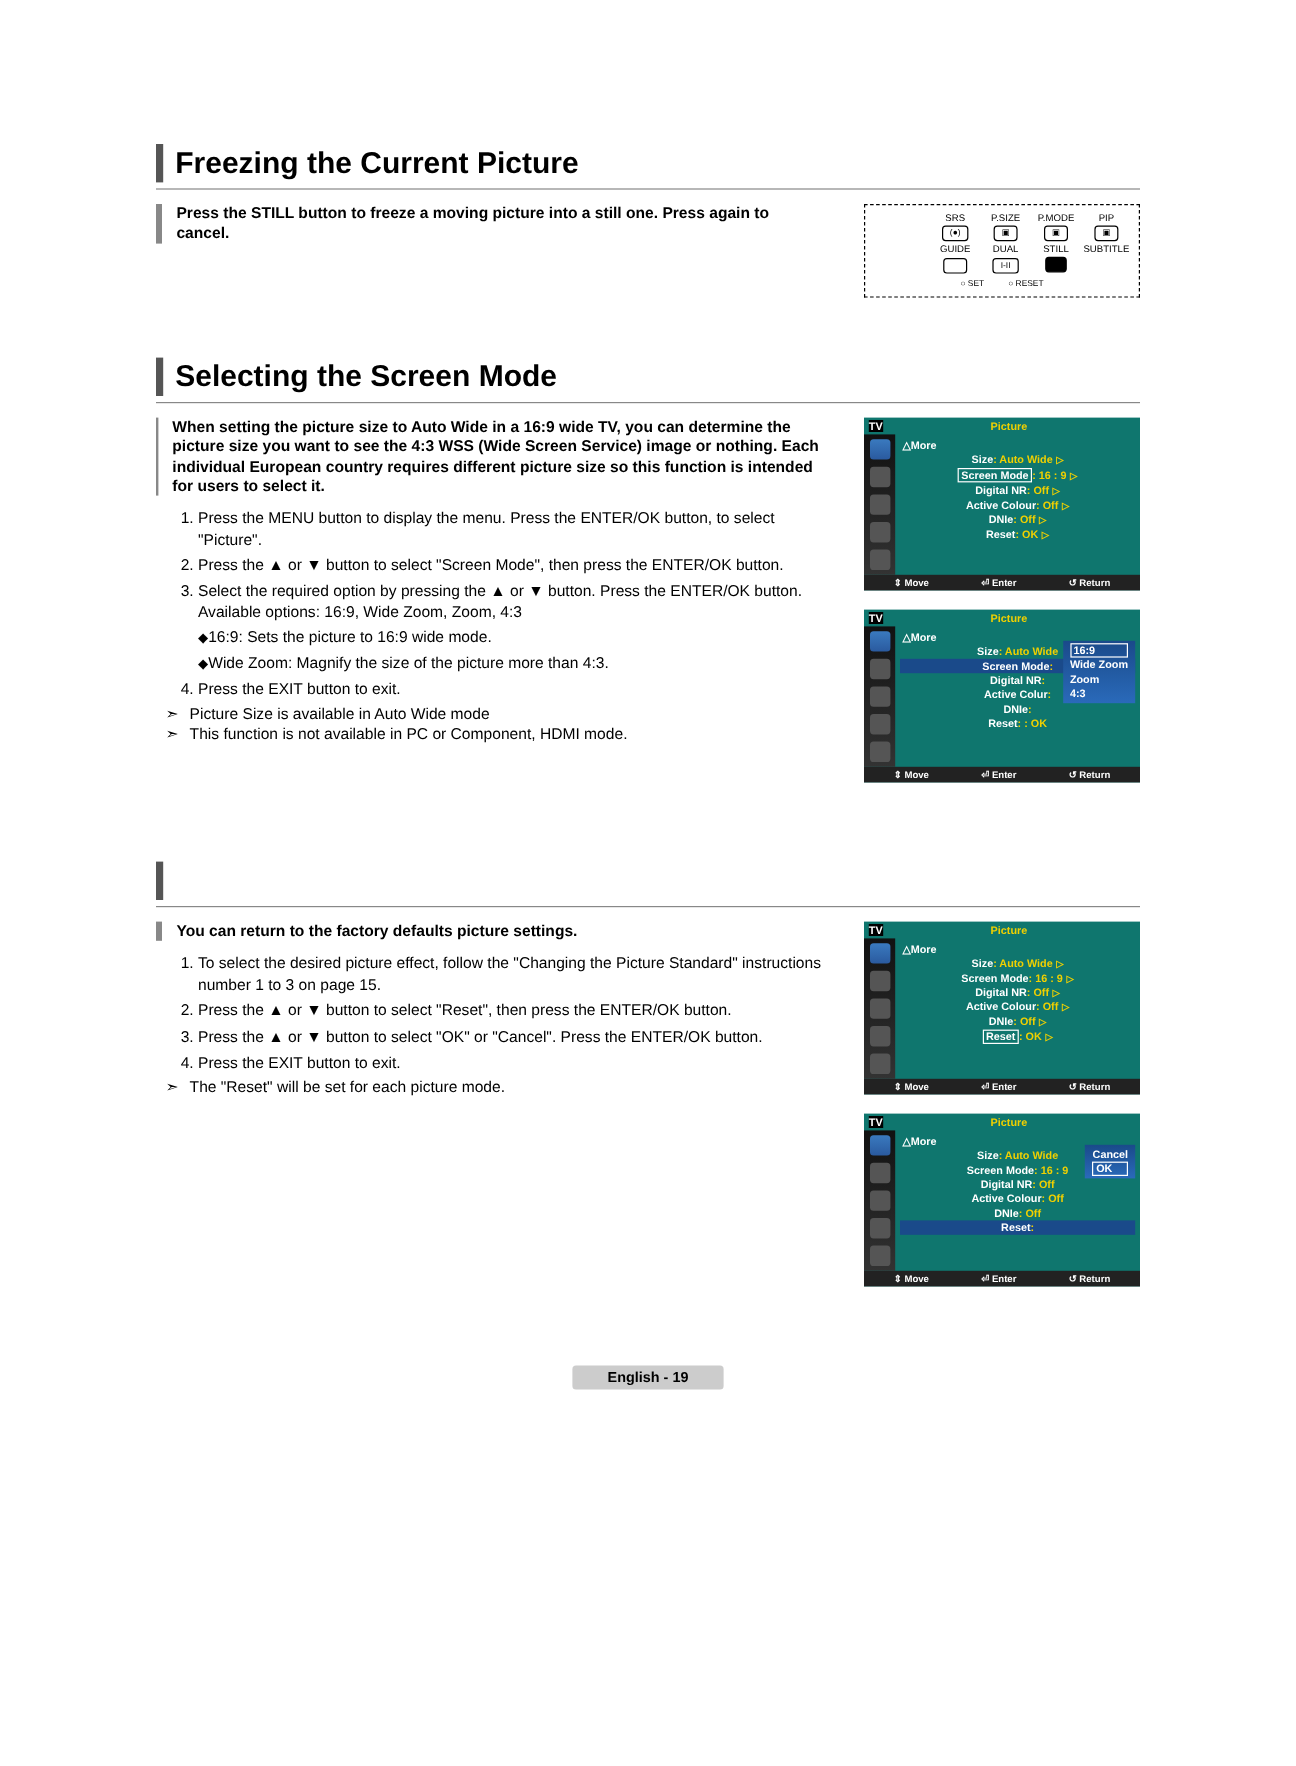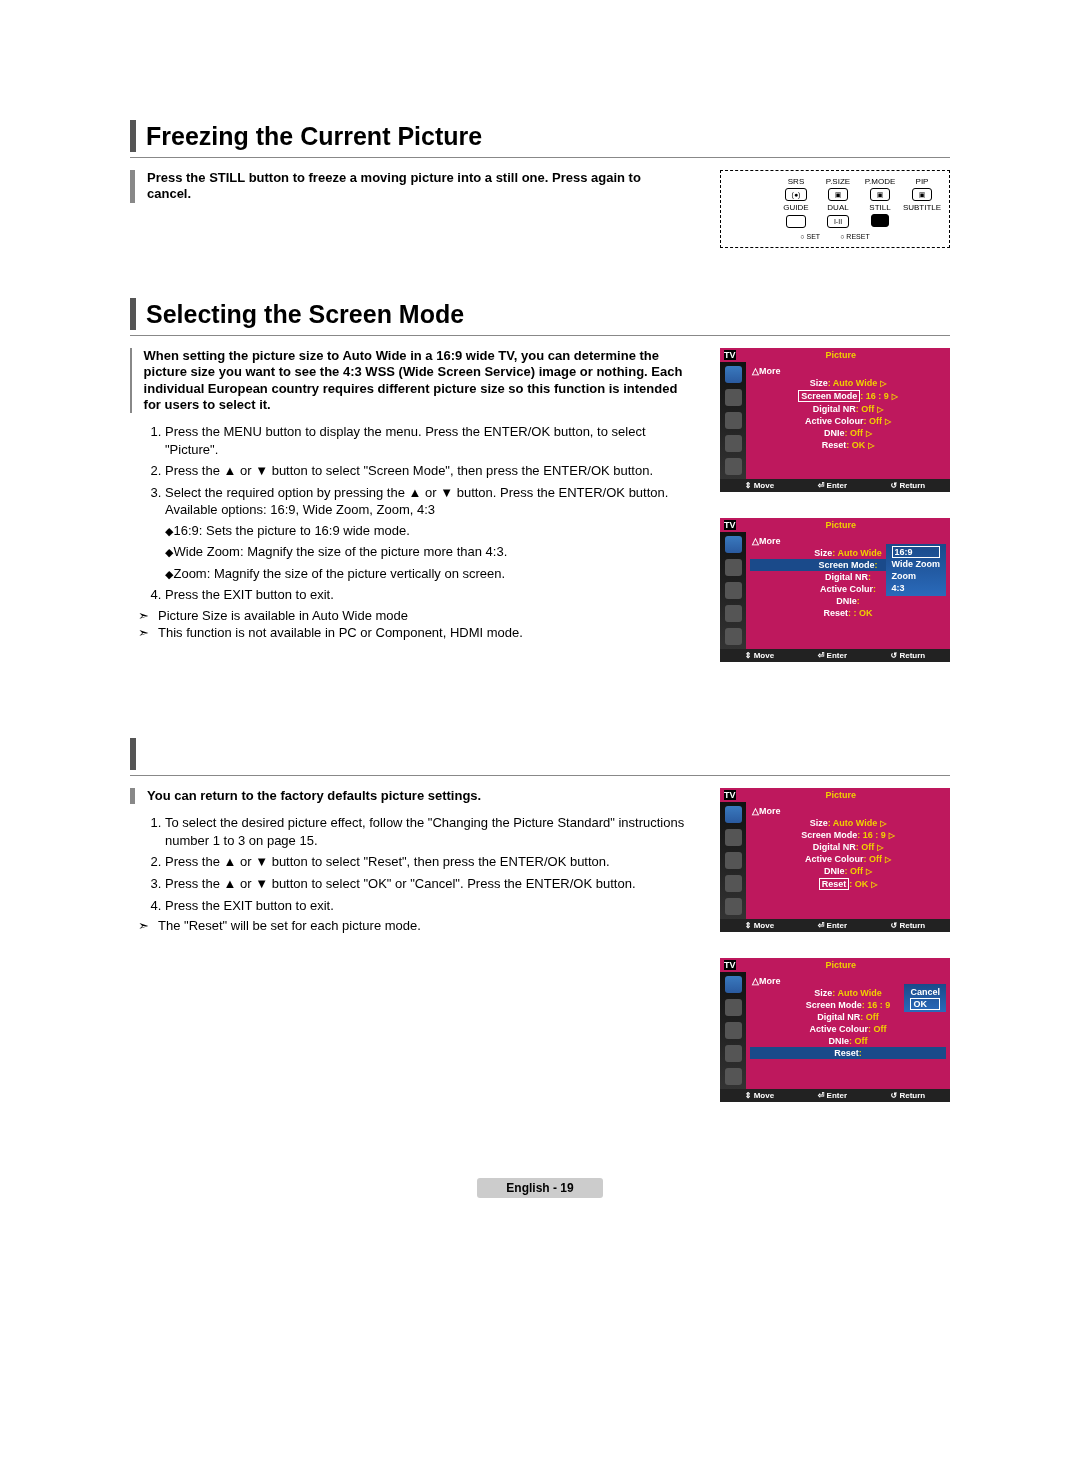--- a/index.html
+++ b/index.html
@@ -20,21 +20,21 @@
 .note{display:flex;font-size:13px;margin:2px 0 2px 8px}
 .note-sym{width:20px;flex-shrink:0}
 .sublist{margin:3px 0 0 0;padding:0;list-style:none;font-size:13px}
 .sublist li::before{content:"\25C6 ";font-size:11px}
 .remote{border:1px dashed #000;padding:6px;font-size:8px;text-align:center;line-height:1.3}
 .remote-row{display:flex;justify-content:flex-end;margin-bottom:2px}
 .remote-cell{width:42px}
 .rbtn{display:inline-block;border:1px solid #000;border-radius:3px;padding:1px 6px;margin-top:1px;font-size:7px}
 .highlight-btn{background:#000;color:#fff;border:1px solid #000;border-radius:3px;padding:1px 6px;font-size:7px;display:inline-block}
 .remote-dots{display:flex;justify-content:center;gap:20px;font-size:7px;margin-top:4px}
-.osd{background:#be185d;color:#fff;font-size:9px;margin-bottom:26px;font-weight:bold}
+.osd{background:#0f766e;color:#fff;font-size:9px;margin-bottom:16px;font-weight:bold}
 .osd-title{display:flex;justify-content:space-between;padding:2px 4px}
 .osd-title .pl{background:#000}
 .osd-title .ctr{color:#f0d000}
 .osd-body{display:flex}
 .osd-icons{width:26px;display:flex;flex-direction:column;align-items:center;gap:6px;padding:4px 0;background:linear-gradient(#111,#333)}
 .osd-icon{width:17px;height:17px;border-radius:3px;background:#555}
 .osd-icon.sel{background:linear-gradient(#3a7abf,#2a5a9f)}
 .osd-content{flex:1;padding:3px 4px}
 .osd-row{display:flex;justify-content:center;padding:1px 2px}
 .osd-row .lbl{color:#fff}
@@ -103,21 +103,20 @@
             <div class="smallbar"></div>
             <div class="intro-text">When setting the picture size to Auto Wide in a 16:9 wide TV, you can determine the picture size you want to see the 4:3 WSS (Wide Screen Service) image or nothing. Each individual European country requires different picture size so this function is intended for users to select it.</div>
           </div>
    <ol>
     <li>Press the MENU button to display the menu. Press the ENTER/OK button, to select "Picture".</li>
     <li>Press the ▲ or ▼ button to select "Screen Mode", then press the ENTER/OK button.</li>
     <li><span>Select the required option by pressing the ▲ or ▼ button. Press the ENTER/OK button.</span><br><span>Available options: 16:9, Wide Zoom, Zoom, 4:3</span>
      <ul class="sublist">
       <li>16:9: Sets the picture to 16:9 wide mode.</li>
       <li>Wide Zoom: Magnify the size of the picture more than 4:3.</li>
-      <li>Zoom: Magnify the size of the picture vertically on screen.</li>
      </ul>
     </li>
     <li>Press the EXIT button to exit.</li>
    </ol>
    <div class="note">
             <span class="note-sym">➣</span>
             <span>Picture Size is available in Auto Wide mode</span>
           </div>
    <div class="note">
             <span class="note-sym">➣</span>

